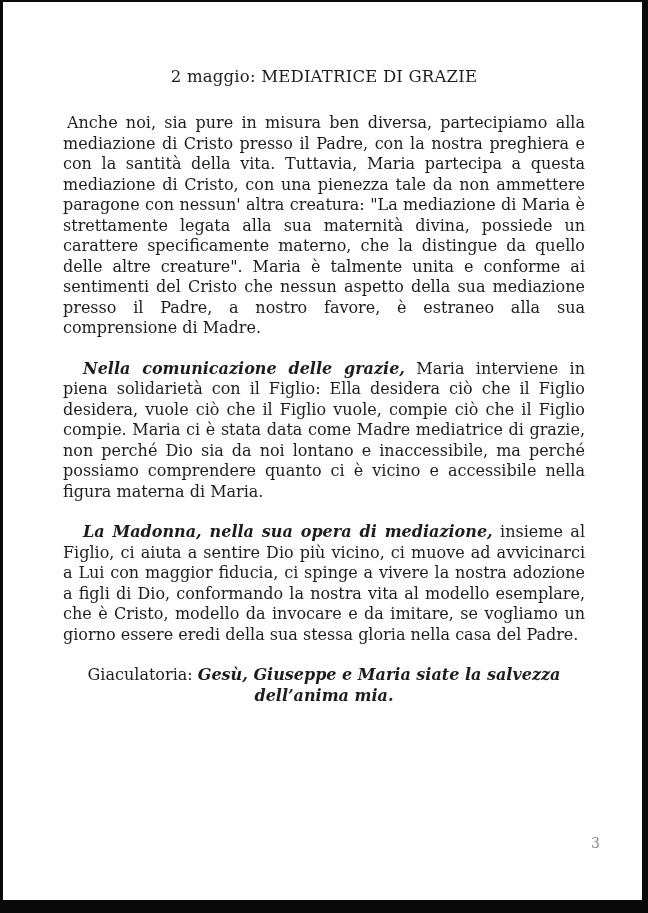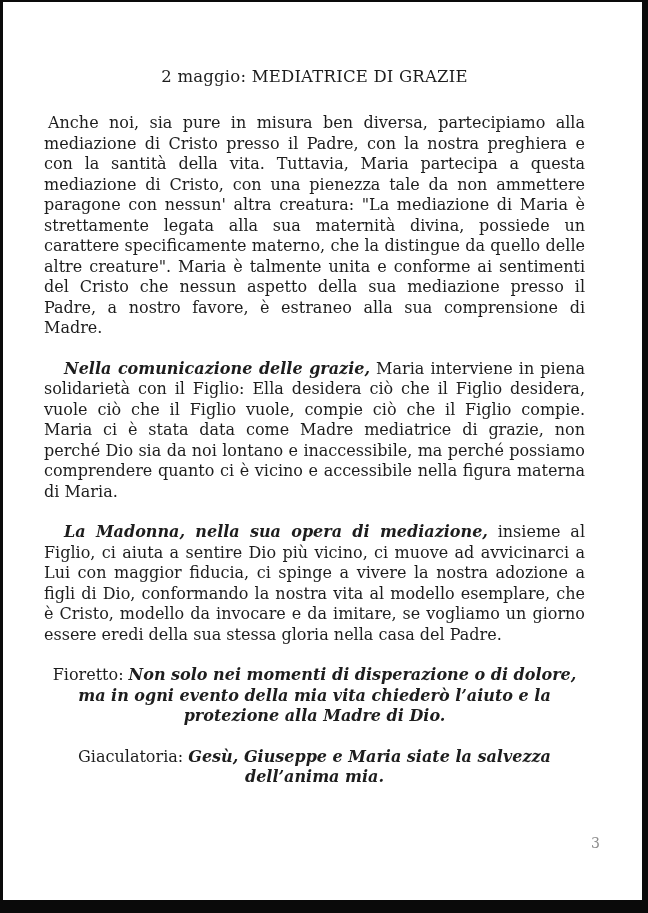--- a/index.html
+++ b/index.html
@@ -14,21 +14,21 @@
     background:var(--frame);
     position:relative;
     font-family:"DejaVu Serif","Liberation Serif",serif;
     overflow:hidden;
   }
   .page{
     position:absolute;
     left:3px; top:2px; right:6px; bottom:13px;
     background:var(--paper);
     box-sizing:border-box;
-    padding:64px 57px 0 41px;
+    padding:64px 57px 0 60px;
     color:var(--ink);
   }
   .title{
     font-size:16.5px;
     line-height:21px;
     font-weight:normal;
     text-align:center;
     margin:0 0 26px 0;
     letter-spacing:0.2px;
   }
@@ -53,18 +53,17 @@
 </head>
 <body>
 
 <div class="page">
   <h1 class="title">2 maggio: MEDIATRICE DI GRAZIE</h1>
 
   <div id="paragraphs">
       <p class="para justify small-indent"><span>Anche noi, sia pure in misura ben diversa, partecipiamo alla mediazione di Cristo presso il Padre, con la nostra preghiera e con la santità della vita. Tuttavia, Maria partecipa a questa mediazione di Cristo, con una pienezza tale da non ammettere paragone con nessun' altra creatura: "La mediazione di Maria è strettamente legata alla sua maternità divina, possiede un carattere specificamente materno, che la distingue da quello delle altre creature". Maria è talmente unita e conforme ai sentimenti del Cristo che nessun aspetto della sua mediazione presso il Padre, a nostro favore, è estraneo alla sua comprensione di Madre.</span></p>
       <p class="para justify indent"><span class="em">Nella comunicazione delle grazie,</span><span> Maria interviene in piena solidarietà con il Figlio: Ella desidera ciò che il Figlio desidera, vuole ciò che il Figlio vuole, compie ciò che il Figlio compie. Maria ci è stata data come Madre mediatrice di grazie, non perché Dio sia da noi lontano e inaccessibile, ma perché possiamo comprendere quanto ci è vicino e accessibile nella figura materna di Maria.</span></p>
       <p class="para justify indent"><span class="em">La Madonna, nella sua opera di mediazione,</span><span> insieme al Figlio, ci aiuta a sentire Dio più vicino, ci muove ad avvicinarci a Lui con maggior fiducia, ci spinge a vivere la nostra adozione a figli di Dio, conformando la nostra vita al modello esemplare, che è Cristo, modello da invocare e da imitare, se vogliamo un giorno essere eredi della sua stessa gloria nella casa del Padre.</span></p>
-      <p class="para center"><span>Fioretto: </span><span class="em">Non solo nei momenti di disperazione o di dolore, ma in ogni evento della mia vita chiederò l’aiuto e la protezione alla Madre di Dio.</span></p>
       <p class="para center"><span>Giaculatoria: </span><span class="em">Gesù, Giuseppe e Maria siate la salvezza dell’anima mia.</span></p>
     </div>
 
   <div class="pagenum">3</div>
 </div>
 
 </body></html>

